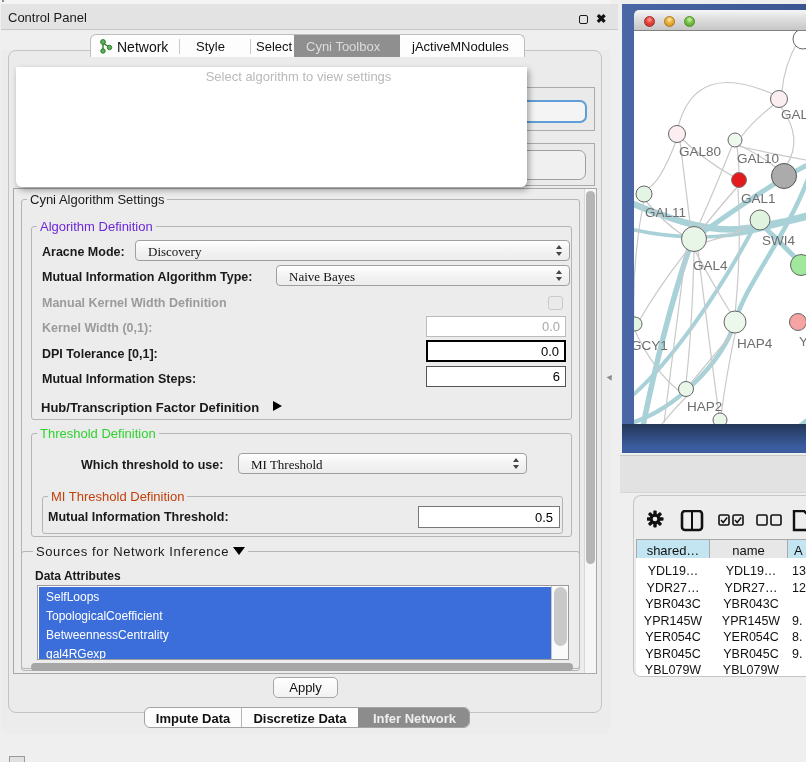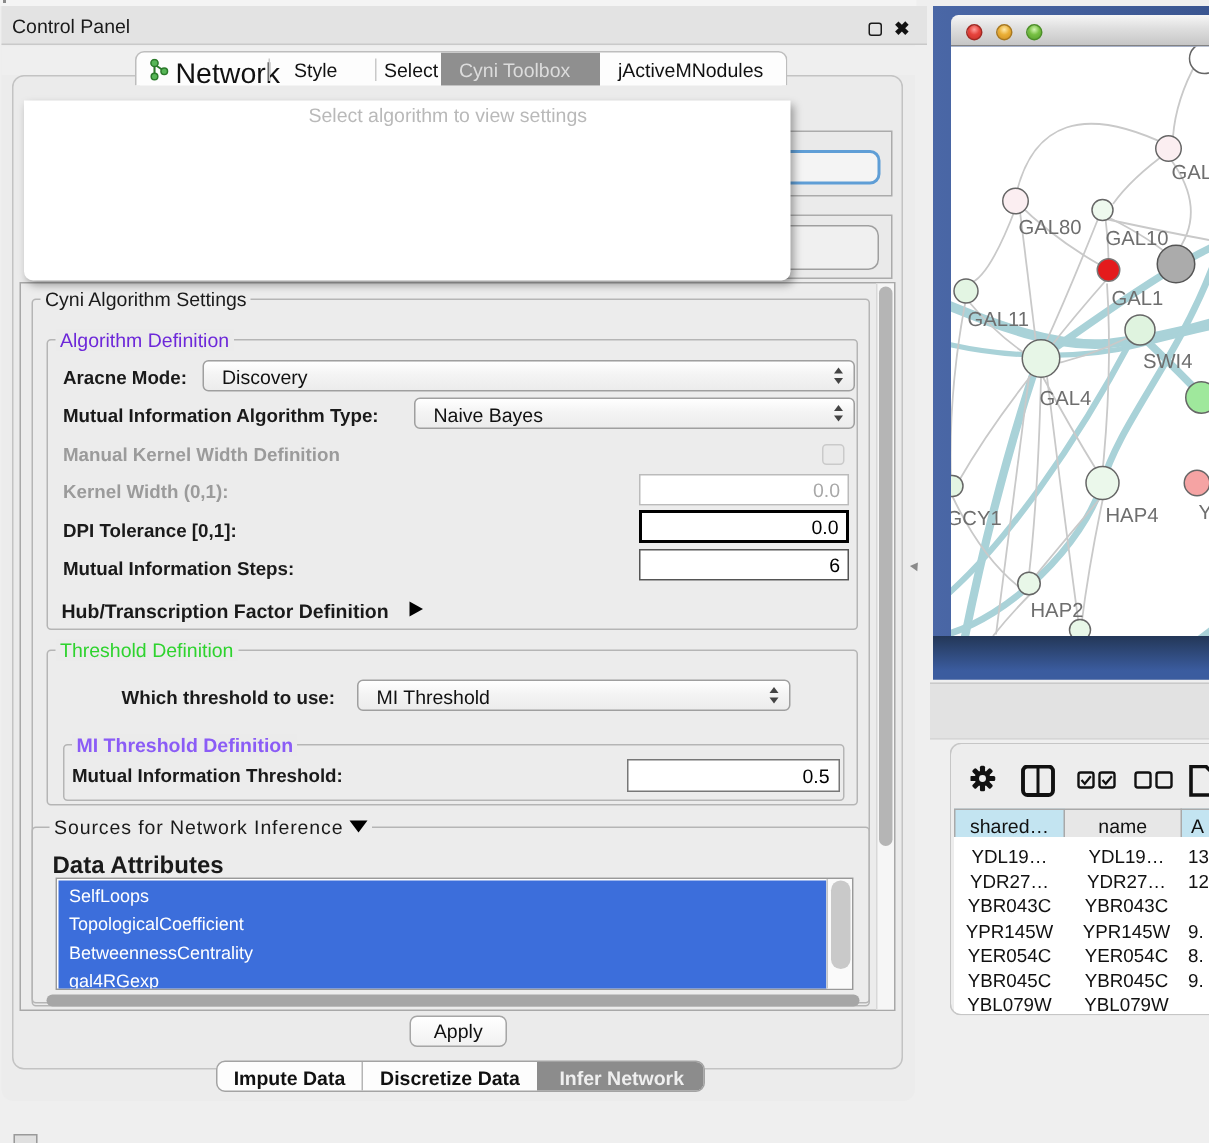--- a/index.html
+++ b/index.html
@@ -4,21 +4,21 @@
 <style>
 * { margin:0; padding:0; box-sizing:border-box; }
 html,body { width:806px; height:762px; overflow:hidden; background:#efefef;
   font-family:"Liberation Sans", sans-serif; }
 .abs { position:absolute; }
 .b { font-weight:bold; }
 .lbl { position:absolute; font-size:12.5px; font-weight:bold; color:#1a1a1a; }
 .glbl { position:absolute; font-size:12.5px; font-weight:bold; color:#9b9b9b; }
 .combo { position:absolute; border:1px solid #9f9f9f; border-radius:4px;
   background:linear-gradient(#ffffff,#f4f4f4 45%,#ececec);
-  font-size:13px; color:#111; }
+  font-size:13px; color:#111;font-family:Liberation Serif, serif; }
 .combo .ct { position:absolute; left:12px; top:2.5px; }
 .carr { position:absolute; right:6px; width:7px; }
 .carr .up { width:0;height:0;border-left:3.5px solid transparent;border-right:3.5px solid transparent;border-bottom:4.5px solid #444; position:absolute; top:0;}
 .carr .dn { width:0;height:0;border-left:3.5px solid transparent;border-right:3.5px solid transparent;border-top:4.5px solid #444; position:absolute; top:7px;}
 .tf { position:absolute; background:#fff; font-size:13px; text-align:right; }
 .group { position:absolute; border:1px solid #b2b2b2; border-radius:3px; }
 .gtitle { position:absolute; top:-8px; left:5px; background:#ececec; padding:0 3px;
   font-size:13px; white-space:nowrap; }
 </style>
 </head>
@@ -36,21 +36,21 @@
 <div class="abs" style="left:596px; top:11px; font-size:12.5px; font-weight:bold; color:#111;">✖</div>
 
 <div class="abs" style="left:1px; top:31px; width:609px; height:19px; background:#efefef;"></div>
 
 <div class="abs" style="left:8px; top:50px; width:594px; height:663px; background:#ebebeb;
   border:1px solid #c3c3c3; border-radius:8px;"></div>
 
 <div class="abs" style="left:90px; top:34px; width:435px; height:23px; background:#fdfdfd;
   border:1px solid #bdbdbd; border-bottom:none; border-radius:6px 6px 0 0; overflow:hidden;">
   <div class="abs" style="left:0; top:0; width:88px; height:23px;"></div>
-  <div class="abs" style="left:26px; top:3.5px; font-size:19px; font-weight:500; color:#111;text-align:center;">Network</div>
+  <div class="abs" style="left:26px; top:3.5px; font-size:14px; font-weight:500; color:#111;text-align:center;">Network</div>
   <div class="abs" style="left:88px; top:4px; width:1px; height:15px; background:#c9c9c9;"></div>
   <div class="abs" style="left:105px; top:3.5px; font-size:13px; font-weight:500; color:#111;">Style</div>
   <div class="abs" style="left:159px; top:4px; width:1px; height:15px; background:#c9c9c9;"></div>
   <div class="abs" style="left:165px; top:3.5px; font-size:13px; font-weight:500; color:#111;">Select</div>
   <div class="abs" style="left:203px; top:0; width:106px; height:23px; background:#8f8f8f;"></div>
   <div class="abs" style="left:215px; top:3.5px; font-size:13px; font-weight:500; color:#dcdcdc;">Cyni Toolbox</div>
   <div class="abs" style="left:321px; top:3.5px; font-size:13px; font-weight:500; color:#111;">jActiveMNodules</div>
 
   <svg class="abs" style="left:8px; top:4px;" width="14" height="15" viewBox="0 0 14 15">
     <line x1="4" y1="4" x2="4" y2="11" stroke="#2b7a2b" stroke-width="1.4"></line>
@@ -114,29 +114,29 @@
 </div>
 <div class="lbl" style="left:81px; top:458px;">Which threshold to use:</div>
 <div class="combo" style="left:238px; top:453px; width:289px; height:21px;">
   <div class="ct">MI Threshold</div>
   <div class="carr" style="top:4px;">
       <div class="up"></div>
       <div class="dn"></div>
     </div>
 </div>
 <div class="group" style="left:42px; top:496px; width:521px; height:38px; border-color:#b5b5b5;">
-  <div class="gtitle" style="color:#8b5cf6; background:#ebebeb;font-weight:bold;">MI Threshold Definition</div>
+  <div class="gtitle" style="color:#c2410c; background:#ebebeb;">MI Threshold Definition</div>
 </div>
 <div class="lbl" style="left:48px; top:510px;">Mutual Information Threshold:</div>
 <div class="tf" style="left:418px; top:506px; width:142px; height:22px; border:1.5px solid #777; color:#000; padding:3px 6px 0 0;">0.5</div>
 
 <div class="group" style="left:21px; top:551px; width:559px; height:120px; border-color:#b5b5b5;">
   <div class="gtitle" style="color:#1a1a1a; font-size:13px; left:11px; letter-spacing:0.6px;">Sources for Network Inference <span style="display:inline-block; width:0; height:0; border-left:6.5px solid transparent; border-right:6.5px solid transparent; border-top:8px solid #000; vertical-align:1px;"></span></div>
 </div>
-<div class="lbl" style="left:35px; top:569px; font-size:16px;">Data Attributes</div>
+<div class="lbl" style="left:35px; top:569px; font-size:12px;">Data Attributes</div>
 <div class="abs" style="left:37px; top:585px; width:532px; height:75px; background:#fff; border:1px solid #999; overflow:hidden;">
   <div class="abs" style="left:1px; top:1px; width:512px; height:76px; background:#3c6edb; color:#fff; font-size:12px; padding:1px 0 0 7px; line-height:19px;">
     SelfLoops<br>TopologicalCoefficient<br>BetweennessCentrality<br>gal4RGexp
   </div>
   <div class="abs" style="left:513px; top:0; width:18px; height:75px; background:#fafafa; border-left:1px solid #c5c5c5;"></div>
   <div class="abs" style="left:516px; top:1px; width:13px; height:59px; background:#c9c9c9; border-radius:7px;"></div>
 </div>
 
 <div class="abs" style="left:31px; top:663px; width:542px; height:8px; background:#a6a6a6; border-radius:4px;"></div>
 

